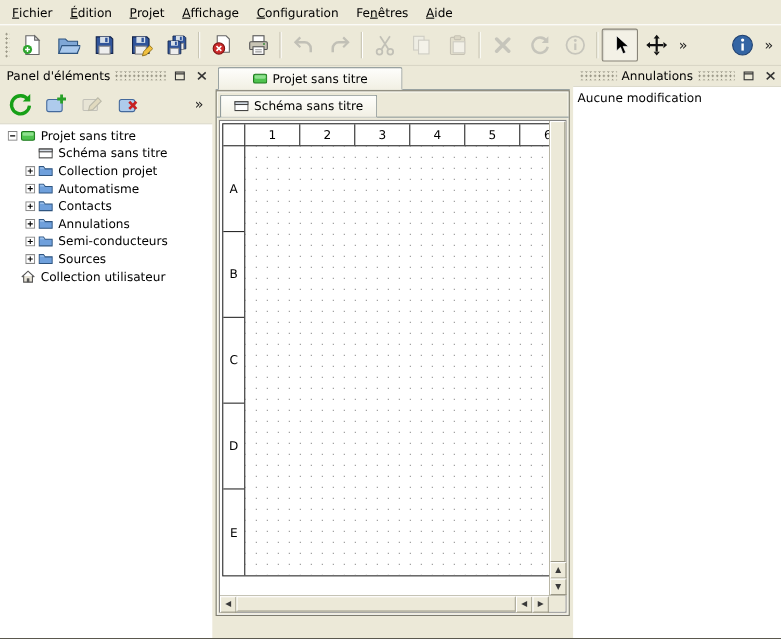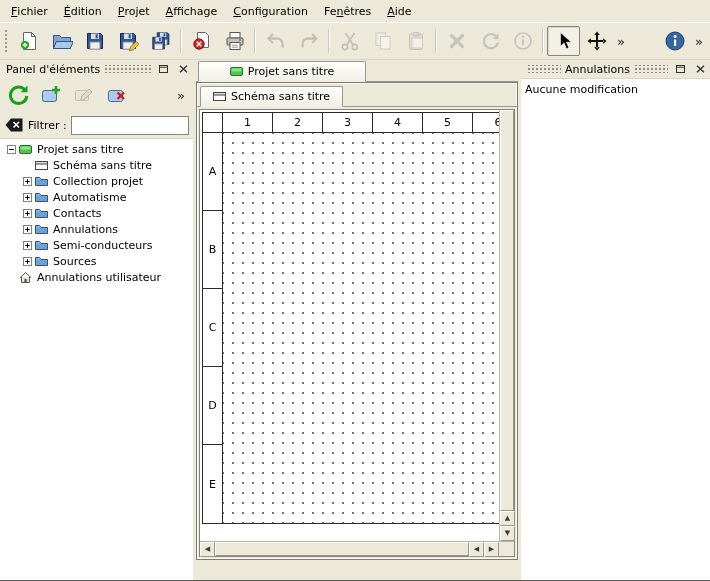--- a/index.html
+++ b/index.html
@@ -263,30 +263,20 @@
             </svg>
           </div>
           <div class="pt-btn">
             <svg width="24" height="24" viewBox="0 0 24 24">
               <rect x="3.5" y="7.5" width="14" height="11" rx="2" fill="#AECBEC" stroke="#44699C"></rect>
               <path d="M12.5 9.5l6.5 6.5M19 9.5l-6.5 6.5" stroke="#C82020" stroke-width="2.4" fill="none"></path>
             </svg>
           </div>
           <div class="pt-chevron">»</div>
         </div>
-      <div class="filter-row">
-        <span class="filter-icon">
-            <svg width="20" height="16" viewBox="0 0 20 16">
-              <path d="M7 1.5h11.5v13H7L1.5 8z" fill="#1a1a1a"></path>
-              <path d="M9.5 5l5.5 5.5M15 5l-5.5 5.5" stroke="#fff" stroke-width="1.6"></path>
-            </svg>
-          </span>
-        <span class="filter-label">Filtrer :</span>
-        <input class="filter-input" value="" style="">
-      </div>
       <div class="tree">
           <div class="tree-row">
             <span class="tr-exp">
               <svg width="9" height="9" viewBox="0 0 9 9">
                 <rect x="0.5" y="0.5" width="8" height="8" fill="#fff" stroke="#848484"></rect>
                 <path d="M2.2 4.5h4.6" stroke="#000"></path>
               </svg>
             </span>
             <span class="tr-icon">
               <svg width="13" height="13" viewBox="0 0 13 13">
@@ -411,21 +401,21 @@
           </div>
           <div class="tree-row">
             <span class="tr-exp"></span>
             <span class="tr-icon">
               <svg width="13" height="13" viewBox="0 0 13 13">
                 <path d="M0.8 6.8L6.5 1.5l5.7 5.3" fill="none" stroke="#555"></path>
                 <path d="M2.5 6v5.5h8V6" fill="#E8E4D8" stroke="#555"></path>
                 <rect x="5.4" y="8" width="2.3" height="3.5" fill="#555"></rect>
               </svg>
             </span>
-            <span class="tr-label">Annulations utilisateur</span>
+            <span class="tr-label">Collection utilisateur</span>
           </div>
         </div>
     </div>
 
     <div class="center">
       <div class="proj-tabbar">
         <div class="tab proj-tab">
           <span class="tab-icon">
               <svg width="13" height="13" viewBox="0 0 13 13">
                 <rect x="0.5" y="2.5" width="12" height="8" rx="1.5" fill="#4FC34F" stroke="#1E7A1E"></rect>

